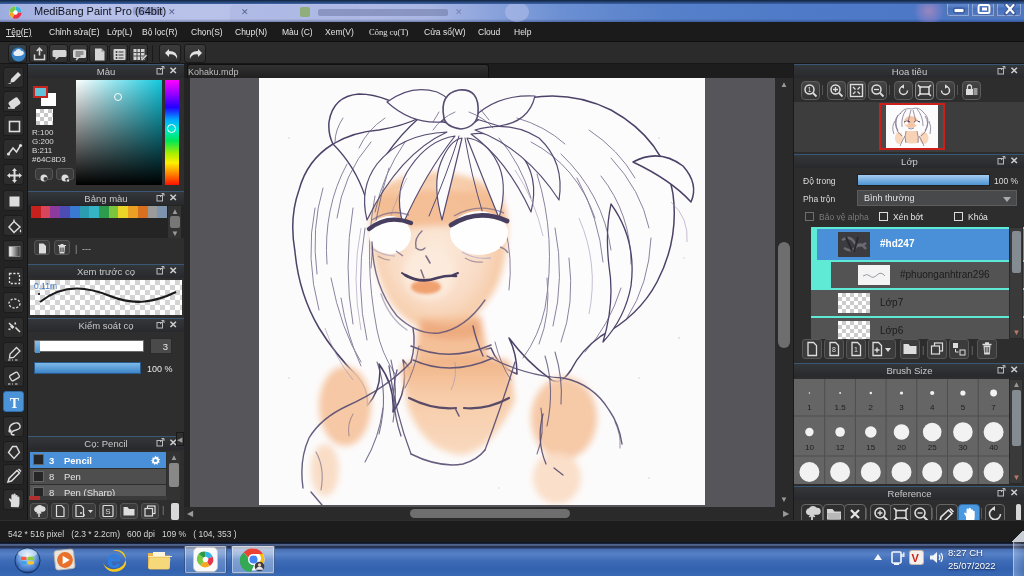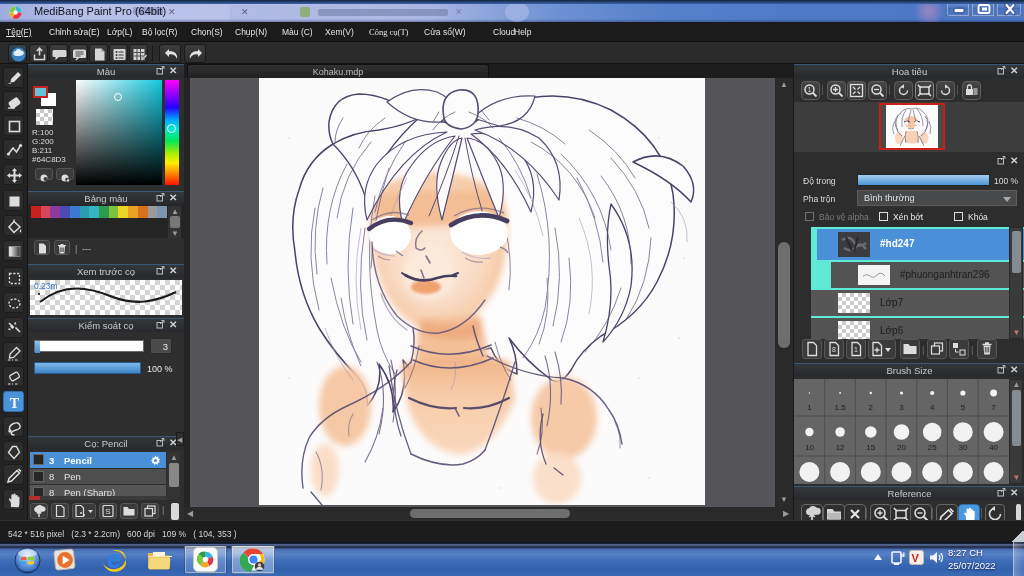--- a/index.html
+++ b/index.html
@@ -45,21 +45,21 @@
 .pt-ico { position:absolute; top:2px; width:9px; height:9px; }
 .px { position:absolute; top:1px; font-weight:bold; color:#cfcfcf; font-size:10px; line-height:11px; }
 
 
 #leftpanels { position:absolute; top:64px; left:28px; width:156px; height:456px; background:#2e2e2e; }
 #leftsplit { position:absolute; top:64px; left:184px; width:6px; height:456px; background:#242424; }
 
 
 #center { position:absolute; top:64px; left:190px; width:585px; height:456px; background:#56565a; }
 #tabbar { position:absolute; top:64px; left:184px; width:609px; height:14px; background:#1d1d1d; }
-#doctab { position:absolute; top:0px; left:3px; width:302px; height:14px; background:linear-gradient(to bottom,#323232,#1f1f1f); border:1px solid #101010; border-bottom:none; border-radius:3px 3px 0 0; color:#bdbdbd; font-size:9px; text-align:center; line-height:14px; }
+#doctab { position:absolute; top:0px; left:3px; width:302px; height:14px; background:linear-gradient(to bottom,#323232,#1f1f1f); border:1px solid #101010; border-bottom:none; border-radius:3px 3px 0 0; color:#bdbdbd; font-size:9px; line-height:14px; }
 #canvaswrap { position:absolute; top:78px; left:259px; width:446px; height:427px; background:#fcfbfc; overflow:hidden; }
 #vscroll { position:absolute; top:78px; left:775px; width:18px; height:429px; background:#2a2a2a; }
 #vthumb { position:absolute; top:164px; left:3px; width:12px; height:106px; background:#6e6e6e; border-radius:6px; }
 #hscroll { position:absolute; top:507px; left:184px; width:609px; height:13px; background:#2a2a2a; }
 #hthumb { position:absolute; top:2px; left:226px; width:160px; height:9px; background:#6e6e6e; border-radius:5px; }
 .scr-arrow { position:absolute; color:#9a9a9a; font-size:8px; line-height:10px; }
 .nvb { position:absolute; width:19px; height:19px; background:linear-gradient(to bottom,#454545,#333); border:1px solid #5e5e5e; border-radius:4px; }
 .lyb { position:absolute; width:20px; height:20px; background:#3b3b3b; border:1px solid #575757; border-radius:3px; }
 .rfb { position:absolute; width:22px; height:20px; background:#2f2f2f; border:1px solid #666; border-radius:4px; }
 
@@ -130,21 +130,21 @@
     <span style="left:6px;text-decoration:underline;">Tệp(F)</span>
     <span style="left:41px;margin-left:8px;">Chỉnh sửa(E)</span>
     <span style="left:107px;">Lớp(L)</span>
     <span style="left:142px;">Bộ lọc(R)</span>
     <span style="left:191px;">Chọn(S)</span>
     <span style="left:235px;">Chụp(N)</span>
     <span style="left:282px;">Màu (C)</span>
     <span style="left:325px;">Xem(V)</span>
     <span style="left:369px;font-family:Liberation Serif, serif;">Công cụ(T)</span>
     <span style="left:424px;">Cửa sổ(W)</span>
-    <span style="left:478px;margin-left:15px;">Cloud</span>
+    <span style="left:478px;">Cloud</span>
     <span style="left:514px;">Help</span>
   </div>
   <div id="toolbar">
     <div class="tbtn" style="left:8px;background:linear-gradient(to bottom,#36444e,#273238);">
       <svg width="17" height="17" viewBox="0 0 17 17">
           <circle cx="8.5" cy="8.5" r="7" fill="#3a83c4"></circle>
           <path d="M4.5 9.5 a2.4 2.4 0 0 1 1.2-4.4 a3 3 0 0 1 5.6-.2 a2.2 2.2 0 0 1 1.2 4.2 q-1 .9-4 .9t-4-.5z" fill="#e8f0f8"></path>
         </svg>
     </div>
     <div class="tbtn" style="left:29px;">
@@ -375,21 +375,21 @@
     <div class="panel-title" style="left:0;top:200px;width:156px;">Xem trước cọ</div>
     <svg class="pt-ico" style="left:128px;top:202px;" viewBox="0 0 9 9">
         <rect x="1" y="2.5" width="5.5" height="5.5" fill="none" stroke="#bbb"></rect>
         <path d="M4 4 L8 0.5 M5.5 0.5 h2.5 v2.5" stroke="#bbb" fill="none"></path>
       </svg>
     <div class="px" style="left:141px;top:201px;">✕</div>
     <div class="abs" style="left:2px;top:216px;width:152px;height:35px;background:#fff;background-image:linear-gradient(45deg,#d4d4d4 25%,transparent 25%,transparent 75%,#d4d4d4 75%),linear-gradient(45deg,#d4d4d4 25%,transparent 25%,transparent 75%,#d4d4d4 75%);background-size:10px 10px;background-position:0 0,5px 5px;">
       <svg width="152" height="35" viewBox="0 0 152 35">
           <path d="M10 22 C 35 2, 60 8, 80 16 C 105 26, 125 22, 146 12" fill="none" stroke="#1a1a1a" stroke-width="2.2"></path>
         </svg>
-      <div class="abs" style="left:4px;top:1px;font-size:8.5px;color:#3a7ad0;">0.23m</div>
+      <div class="abs" style="left:4px;top:1px;font-size:8.5px;color:#3a7ad0;">0.11m</div>
       <div class="abs" style="left:8px;top:13px;width:2px;height:2px;background:#333;"></div>
     </div>
 
     <div class="panel-title" style="left:0;top:254px;width:156px;">Kiểm soát cọ</div>
     <svg class="pt-ico" style="left:128px;top:256px;" viewBox="0 0 9 9">
         <rect x="1" y="2.5" width="5.5" height="5.5" fill="none" stroke="#bbb"></rect>
         <path d="M4 4 L8 0.5 M5.5 0.5 h2.5 v2.5" stroke="#bbb" fill="none"></path>
       </svg>
     <div class="px" style="left:141px;top:255px;">✕</div>
     <div class="abs" style="left:6px;top:276px;width:110px;height:12px;background:#fff;border:1px solid #6a6a6a;">
@@ -702,20 +702,21 @@
           <path d="M9 16 Q5 22 8 29 M43 16 Q46 22 44 29"></path>
         </g>
         <g stroke="#3e3658" fill="none" stroke-width="1">
           <path d="M18 17 Q21 15 24 17 M28 17 Q31 15 34 17"></path>
         </g>
         <circle cx="20.5" cy="18" r="1.8" fill="#fff"></circle>
         <circle cx="30.5" cy="18" r="2" fill="#fff"></circle>
       </svg>
     </div>
 
+    <div class="panel-title" style="left:0;top:90px;width:231px;">Lớp</div>
     <svg class="pt-ico" style="left:203px;top:92px;" viewBox="0 0 9 9">
         <rect x="1" y="2.5" width="5.5" height="5.5" fill="none" stroke="#bbb"></rect>
         <path d="M4 4 L8 0.5 M5.5 0.5 h2.5 v2.5" stroke="#bbb" fill="none"></path>
       </svg>
     <div class="px" style="left:216px;top:91px;">✕</div>
     <div class="abs" style="left:9px;top:112px;font-size:8.5px;color:#dcdcdc;">Độ trong</div>
     <div class="abs" style="left:63px;top:110px;width:133px;height:12px;background:linear-gradient(to bottom,#a6cdf0,#4d94d4);border:1px solid #222;"></div>
     <div class="abs" style="left:200px;top:112px;font-size:8.5px;color:#dcdcdc;">100 %</div>
     <div class="abs" style="left:9px;top:130px;font-size:8.5px;color:#dcdcdc;">Pha trộn</div>
     <div class="abs" style="left:63px;top:126px;width:160px;height:16px;background:#47494b;border:1px solid #5c5c5c;color:#e0e0e0;font-size:9px;line-height:15px;padding-left:6px;">Bình thường

